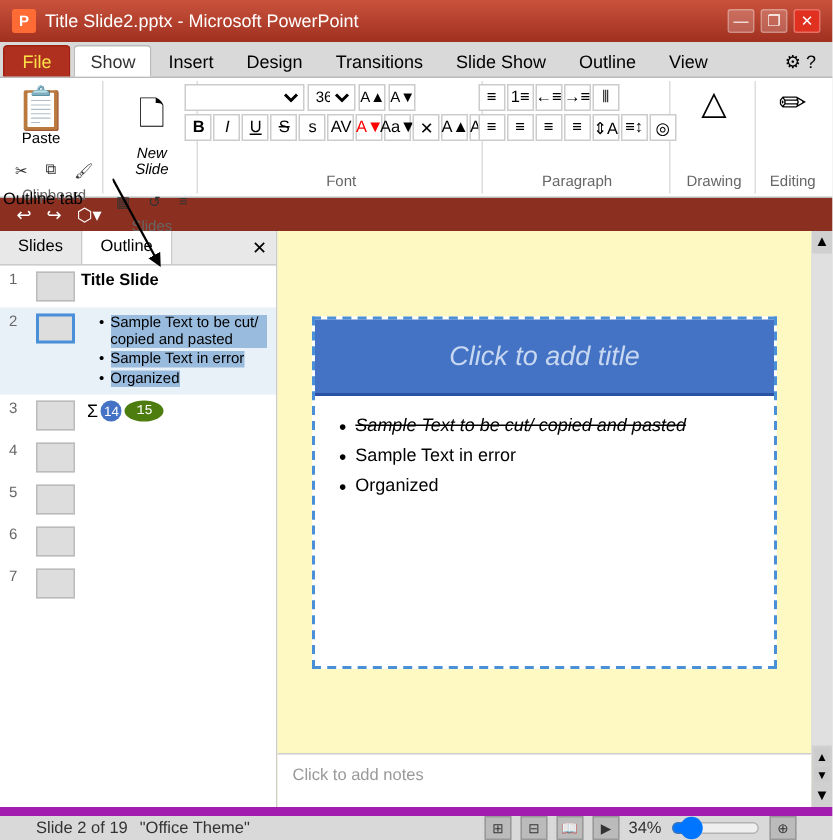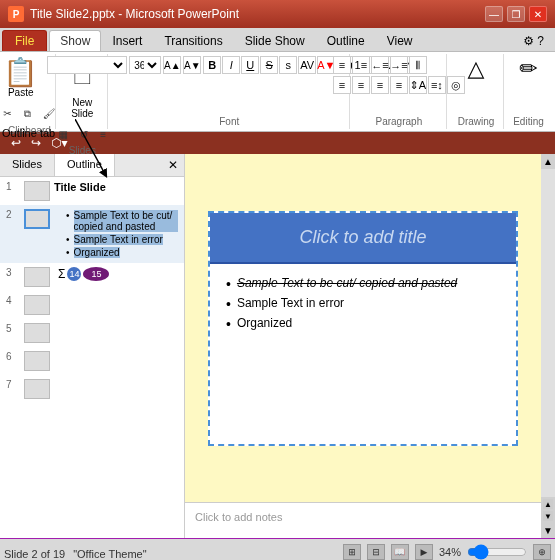--- a/index.html
+++ b/index.html
@@ -257,24 +257,24 @@
       width: 14px;
       background: #d0d0d0;
       display: flex;
       flex-direction: column;
     }
 
     
     .status-bar {
       height: 22px;
       background: #d9d9d9;
-      border-top: 1px solid #a21caf;
-      display: flex;
-      align-items: flex-end;
-      padding: 0 4px;
+      border-top: 6px solid #a21caf;
+      display: flex;
+      align-items: center;
+      padding: 0 24px;
       font-size: 11px;
       color: #333;
       gap: 8px;
     }
     .status-right {
       margin-left: auto;
       display: flex;
       align-items: center;
       gap: 6px;
     }
@@ -326,20 +326,21 @@
     <div class="title-btn">—</div>
     <div class="title-btn">❐</div>
     <div class="title-btn close">✕</div>
   </div>
 </div>
 
 <div class="ribbon-tabs">
   <div class="ribbon-tab file-tab">File</div>
   <div class="ribbon-tab active">Show</div>
   <div class="ribbon-tab">Insert</div>
+  <div class="ribbon-tab">Design</div>
   <div class="ribbon-tab">Transitions</div>
   <div class="ribbon-tab">Slide Show</div>
   <div class="ribbon-tab">Outline</div>
   <div class="ribbon-tab">View</div>
   <div class="ribbon-tab" style="margin-left:auto;">⚙ ?</div>
 </div>
 
 <div class="ribbon">
 
   <div class="ribbon-group">
@@ -360,40 +361,40 @@
         </div>
       </div>
     </div>
     <span class="ribbon-group-label">Clipboard</span>
   </div>
 
   <div class="ribbon-group">
     <div class="ribbon-group-content" style="flex-direction:column;">
       <div class="ribbon-big-btn">
         <div style="font-size:22px;">🗋</div>
-        <span style="font-size:10px; white-space:pre-line; text-align:center;">New
+        <span style="font-size:10px; white-space:pre-line; text-align:center;font-style:italic;">New
 Slide</span>
       </div>
       <div style="display:flex;gap:2px;margin-top:2px;">
         <div class="ribbon-btn">
             <span>▦</span>
           </div>
         <div class="ribbon-btn">
             <span>↺</span>
           </div>
         <div class="ribbon-btn">
             <span>≡</span>
           </div>
       </div>
     </div>
     <span class="ribbon-group-label">Slides</span>
   </div>
 
   <div class="ribbon-group" style="min-width:160px;">
-    <div class="ribbon-group-content" style="flex-direction:row; align-items:flex-start; gap:2px;">
+    <div class="ribbon-group-content" style="flex-direction:column; align-items:flex-start; gap:2px;">
       <div class="font-row">
         <select class="font-select">
           <option></option>
         </select>
         <select class="font-size-select">
           <option>36</option>
         </select>
         <span class="font-btn" style="font-size:10px;">A▲</span>
         <span class="font-btn" style="font-size:10px;">A▼</span>
       </div>
@@ -519,21 +520,21 @@
         </div>
       </div>
 
       <div class="outline-item">
         <span class="slide-num">3</span>
         <div class="slide-thumb"></div>
         <div class="outline-content">
           <div class="symbols-row">
             <span>Σ</span>
             <span style="background:#4472c4; color:white; border-radius:50%; width:14px; height:14px; display:flex; align-items:center; justify-content:center; font-size:9px;">14</span>
-            <span style="background:#701a75; color:white; border-radius:50%; width:26px; height:14px; display:flex; align-items:center; justify-content:center; font-size:9px;">15</span>
+            <span style="background:#4d7c0f; color:white; border-radius:50%; width:26px; height:14px; display:flex; align-items:center; justify-content:center; font-size:9px;font-family:Liberation Mono, monospace;">15</span>
           </div>
         </div>
       </div>
 
       <div class="outline-item">
         <span class="slide-num">4</span>
         <div class="slide-thumb"></div>
       </div>
       <div class="outline-item">
         <span class="slide-num">5</span>

